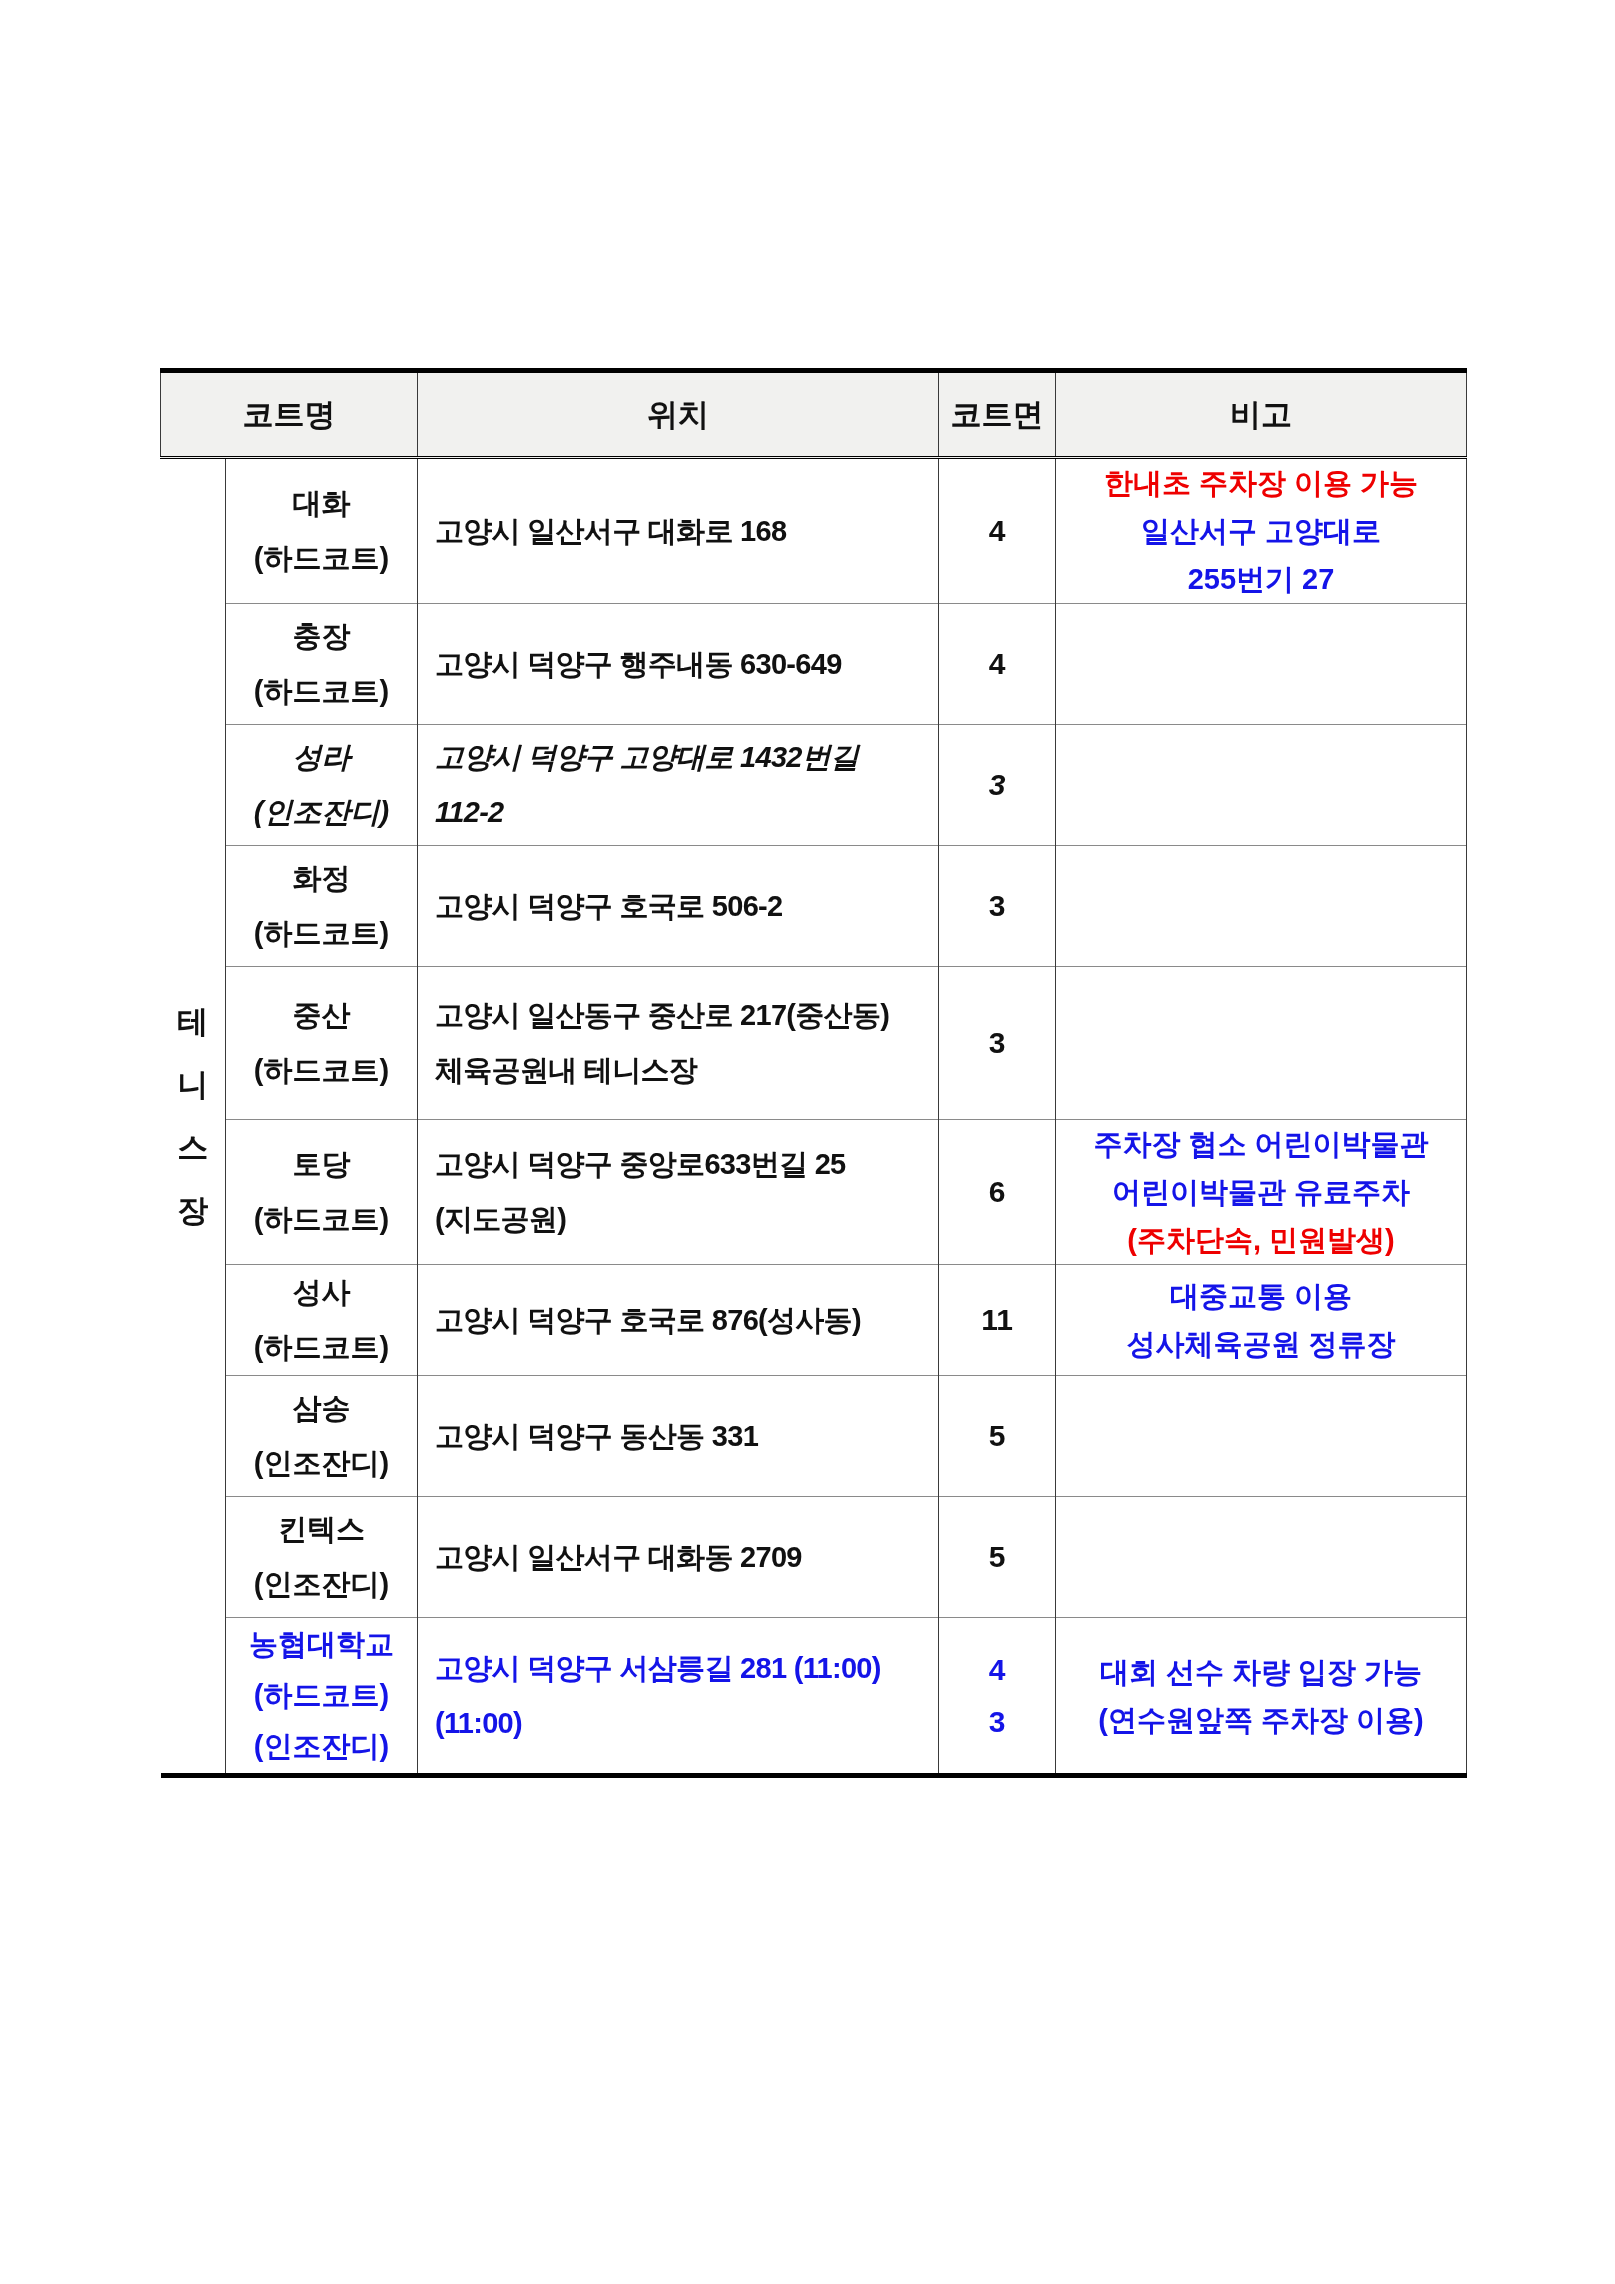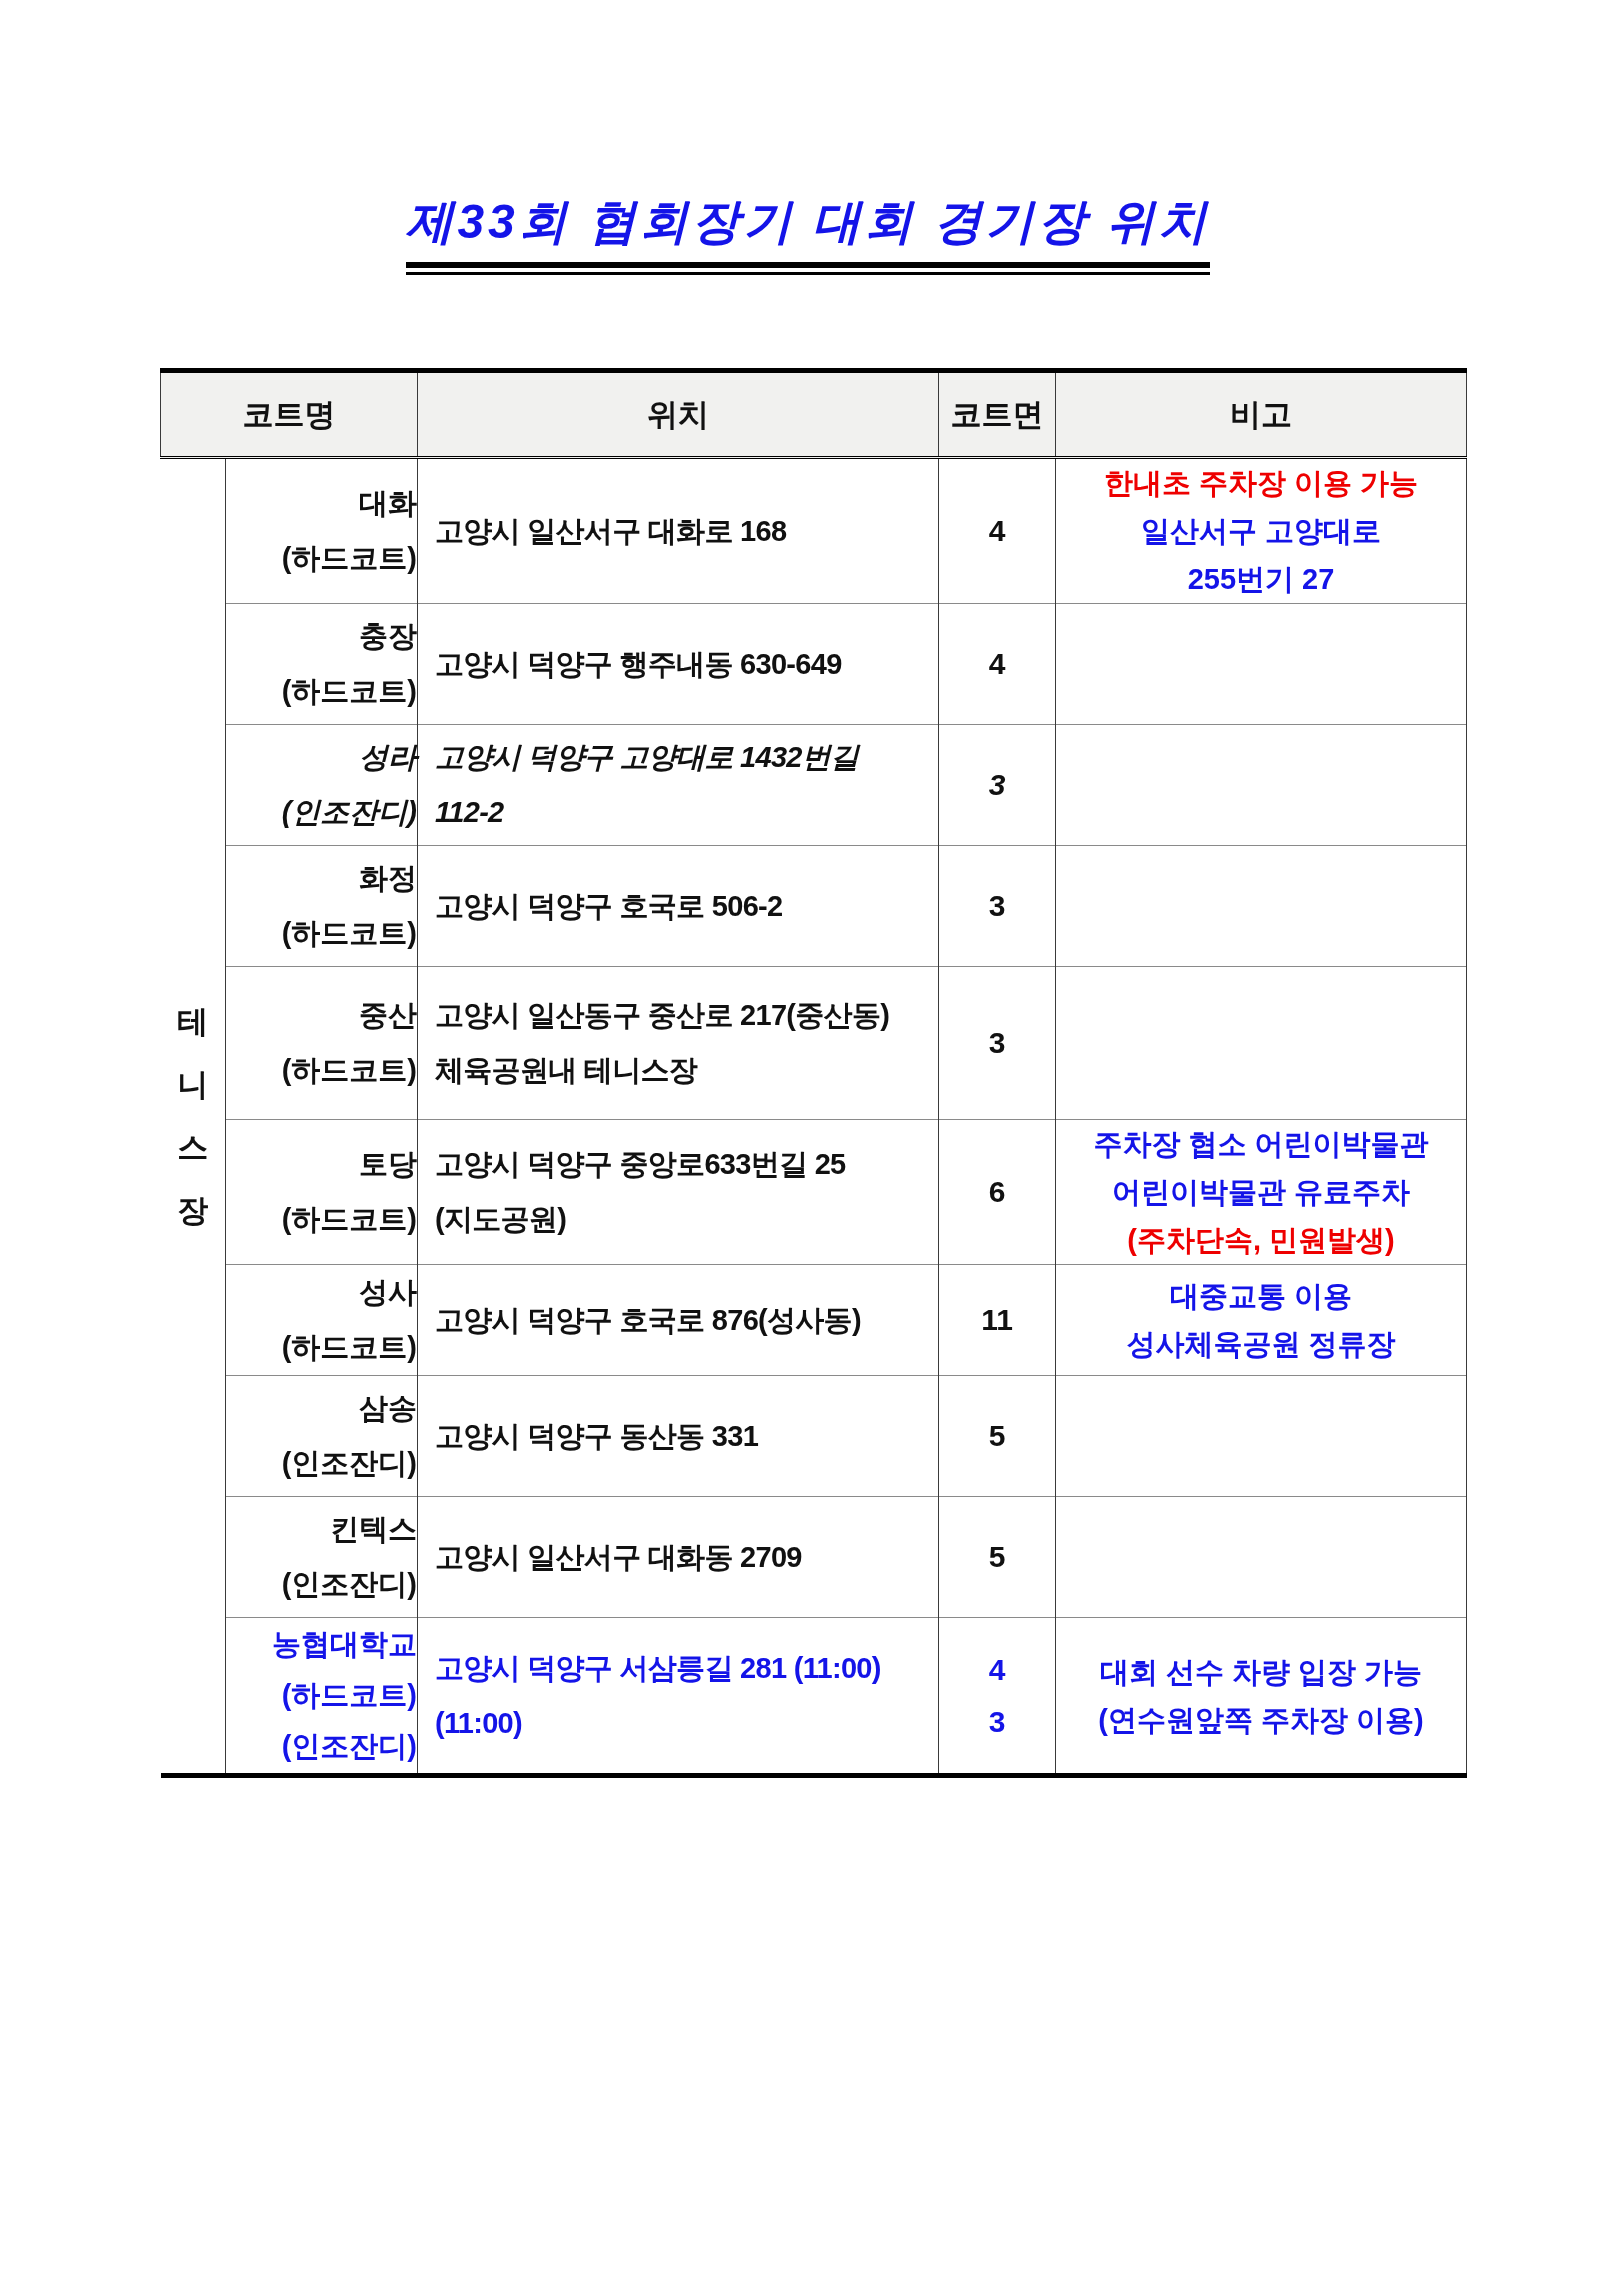--- a/index.html
+++ b/index.html
@@ -84,21 +84,21 @@
     text-align:center;
   }
   .vtext{
     display:flex;
     flex-direction:column;
     align-items:center;
     gap:21px;
     font-size:31px;
     font-weight:600;
   }
-  td.court-cell{text-align:right;line-height:55px;}
+  td.court-cell{text-align:center;line-height:55px;}
   td.location-cell{padding:0 9px 0 17px;line-height:55px;letter-spacing:-0.7px;}
   td.count-cell{text-align:center;line-height:52px;font-size:30px;}
   td.notes-cell{text-align:center;line-height:48px;}
 
   tr.r0{height:137px;}
   tr.r1{height:121px;}
   tr.r2{height:121px;font-style:italic;}
   tr.r3{height:121px;}
   tr.r4{height:153px;}
   tr.r5{height:143px;}
@@ -109,21 +109,20 @@
   tr.r9 .court-cell{line-height:51px;}
 
   .c-blue{color:var(--blue);}
   .c-red{color:var(--red);}
 </style>
 </head>
 <body>
 
 <div class="title-wrap">
   <div class="title-inner">
-    <div class="page-title">제33회 협회장기 대회 경기장 위치</div>
     <div class="title-underline-thick"></div>
     <div class="title-underline-thin"></div>
   </div>
 </div>
 
 <table class="venue-table">
   <colgroup>
     <col class="c-group">
       <col class="c-court">
       <col class="c-loc">

